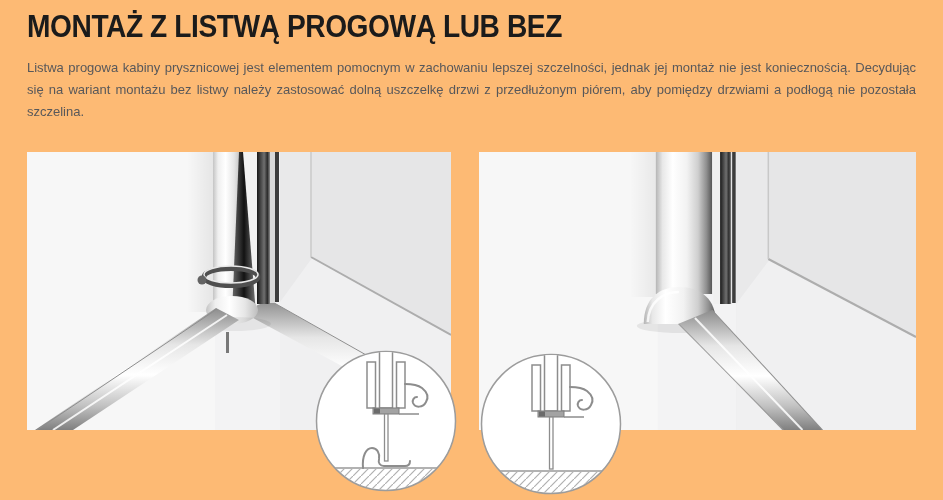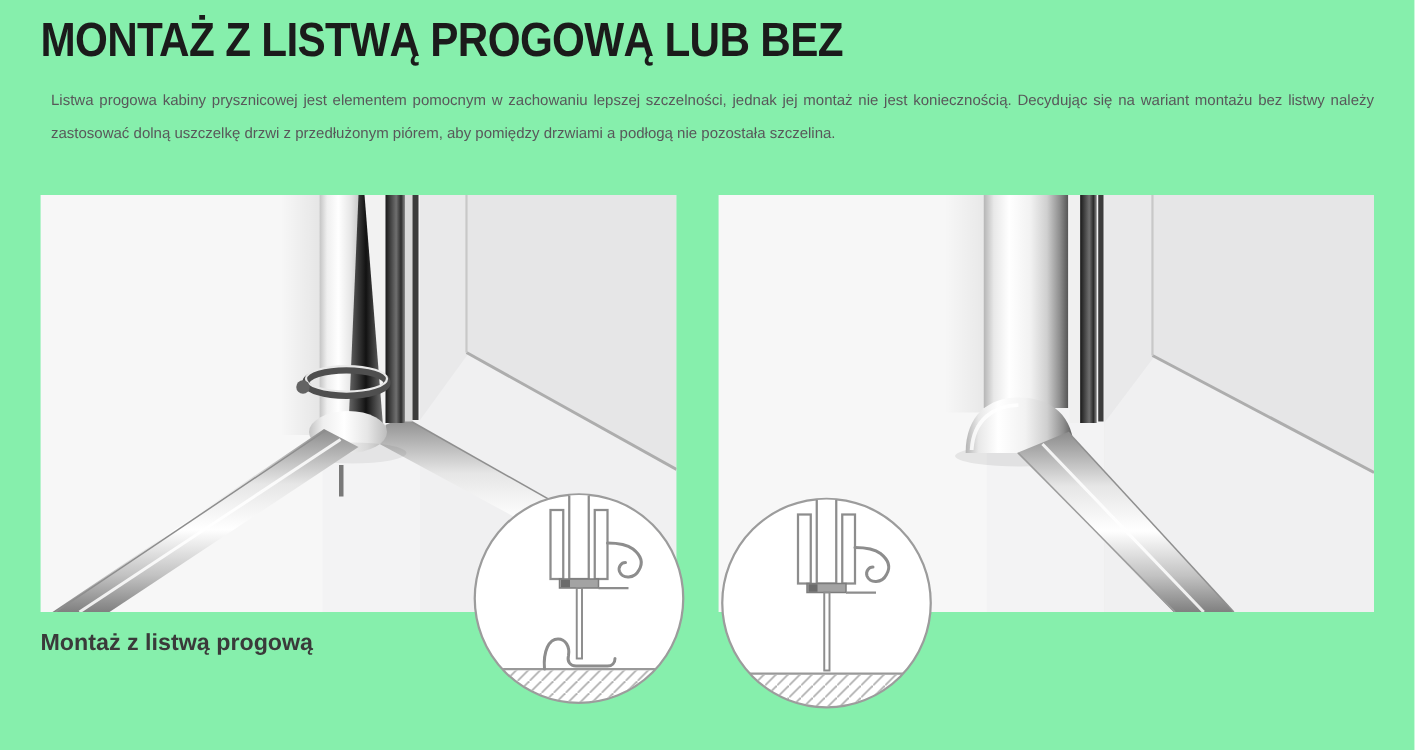--- a/index.html
+++ b/index.html
@@ -1,27 +1,27 @@
 <!DOCTYPE html>
 <html><head>
 <meta charset="utf-8">
 <style>
   html,body{margin:0;padding:0;background:#fff;}
   .page{
     position:relative;width:943px;height:500px;overflow:hidden;
-    background:#86efac;font-family:"Liberation Sans",sans-serif;box-sizing:border-box;
+    background:#fdba74;font-family:"Liberation Sans",sans-serif;box-sizing:border-box;
   }
   .content{padding:0 27px;}
   .title{
     margin:8px 0 0 0;font-size:32px;line-height:36px;font-weight:700;
     color:#1b1b1b;letter-spacing:-0.5px;white-space:nowrap;
     transform:scaleX(0.88);transform-origin:left center;
   }
   .intro{
-    margin:13px 0 0 7px;font-size:10px;line-height:22px;color:#58585a;
+    margin:13px 0 0 0;font-size:13px;line-height:22px;color:#58585a;
     text-align:justify;
   }
   .figures{position:relative;margin-top:29px;display:flex;gap:28px;}
   .photo{display:block;}
   .inset{position:absolute;width:146px;height:146px;}
   .inset-a{left:286px;top:196px;}
   .inset-b{left:451px;top:199px;}
   .captions{display:flex;justify-content:space-between;margin-top:10px;}
   .caption{font-size:15.5px;line-height:22px;font-weight:700;color:#3a3a3a;}
 </style>
@@ -203,17 +203,16 @@
             <path d="M86,66 h20" stroke="#8d8d8d" stroke-width="1.5" fill="none"></path>
             <path d="M92,36 c7,0 13,1 17,4 c5,4 7,9 4,14 c-3,6 -11,6 -13,1 c-1,-3 1,-6 4,-6" fill="none" stroke="#8d8d8d" stroke-width="2" stroke-linecap="round"></path>
             <rect x="71.5" y="66" width="3.5" height="52" fill="#ffffff" stroke="#8d8d8d" stroke-width="1.3"></rect>
           </g>
         </svg>
       </div>
 
     </div>
 
     <div class="captions">
-      <div class="caption">Montaż z listwą progową</div>
     </div>
 
   </div>
 </div>
 
 </body></html>

